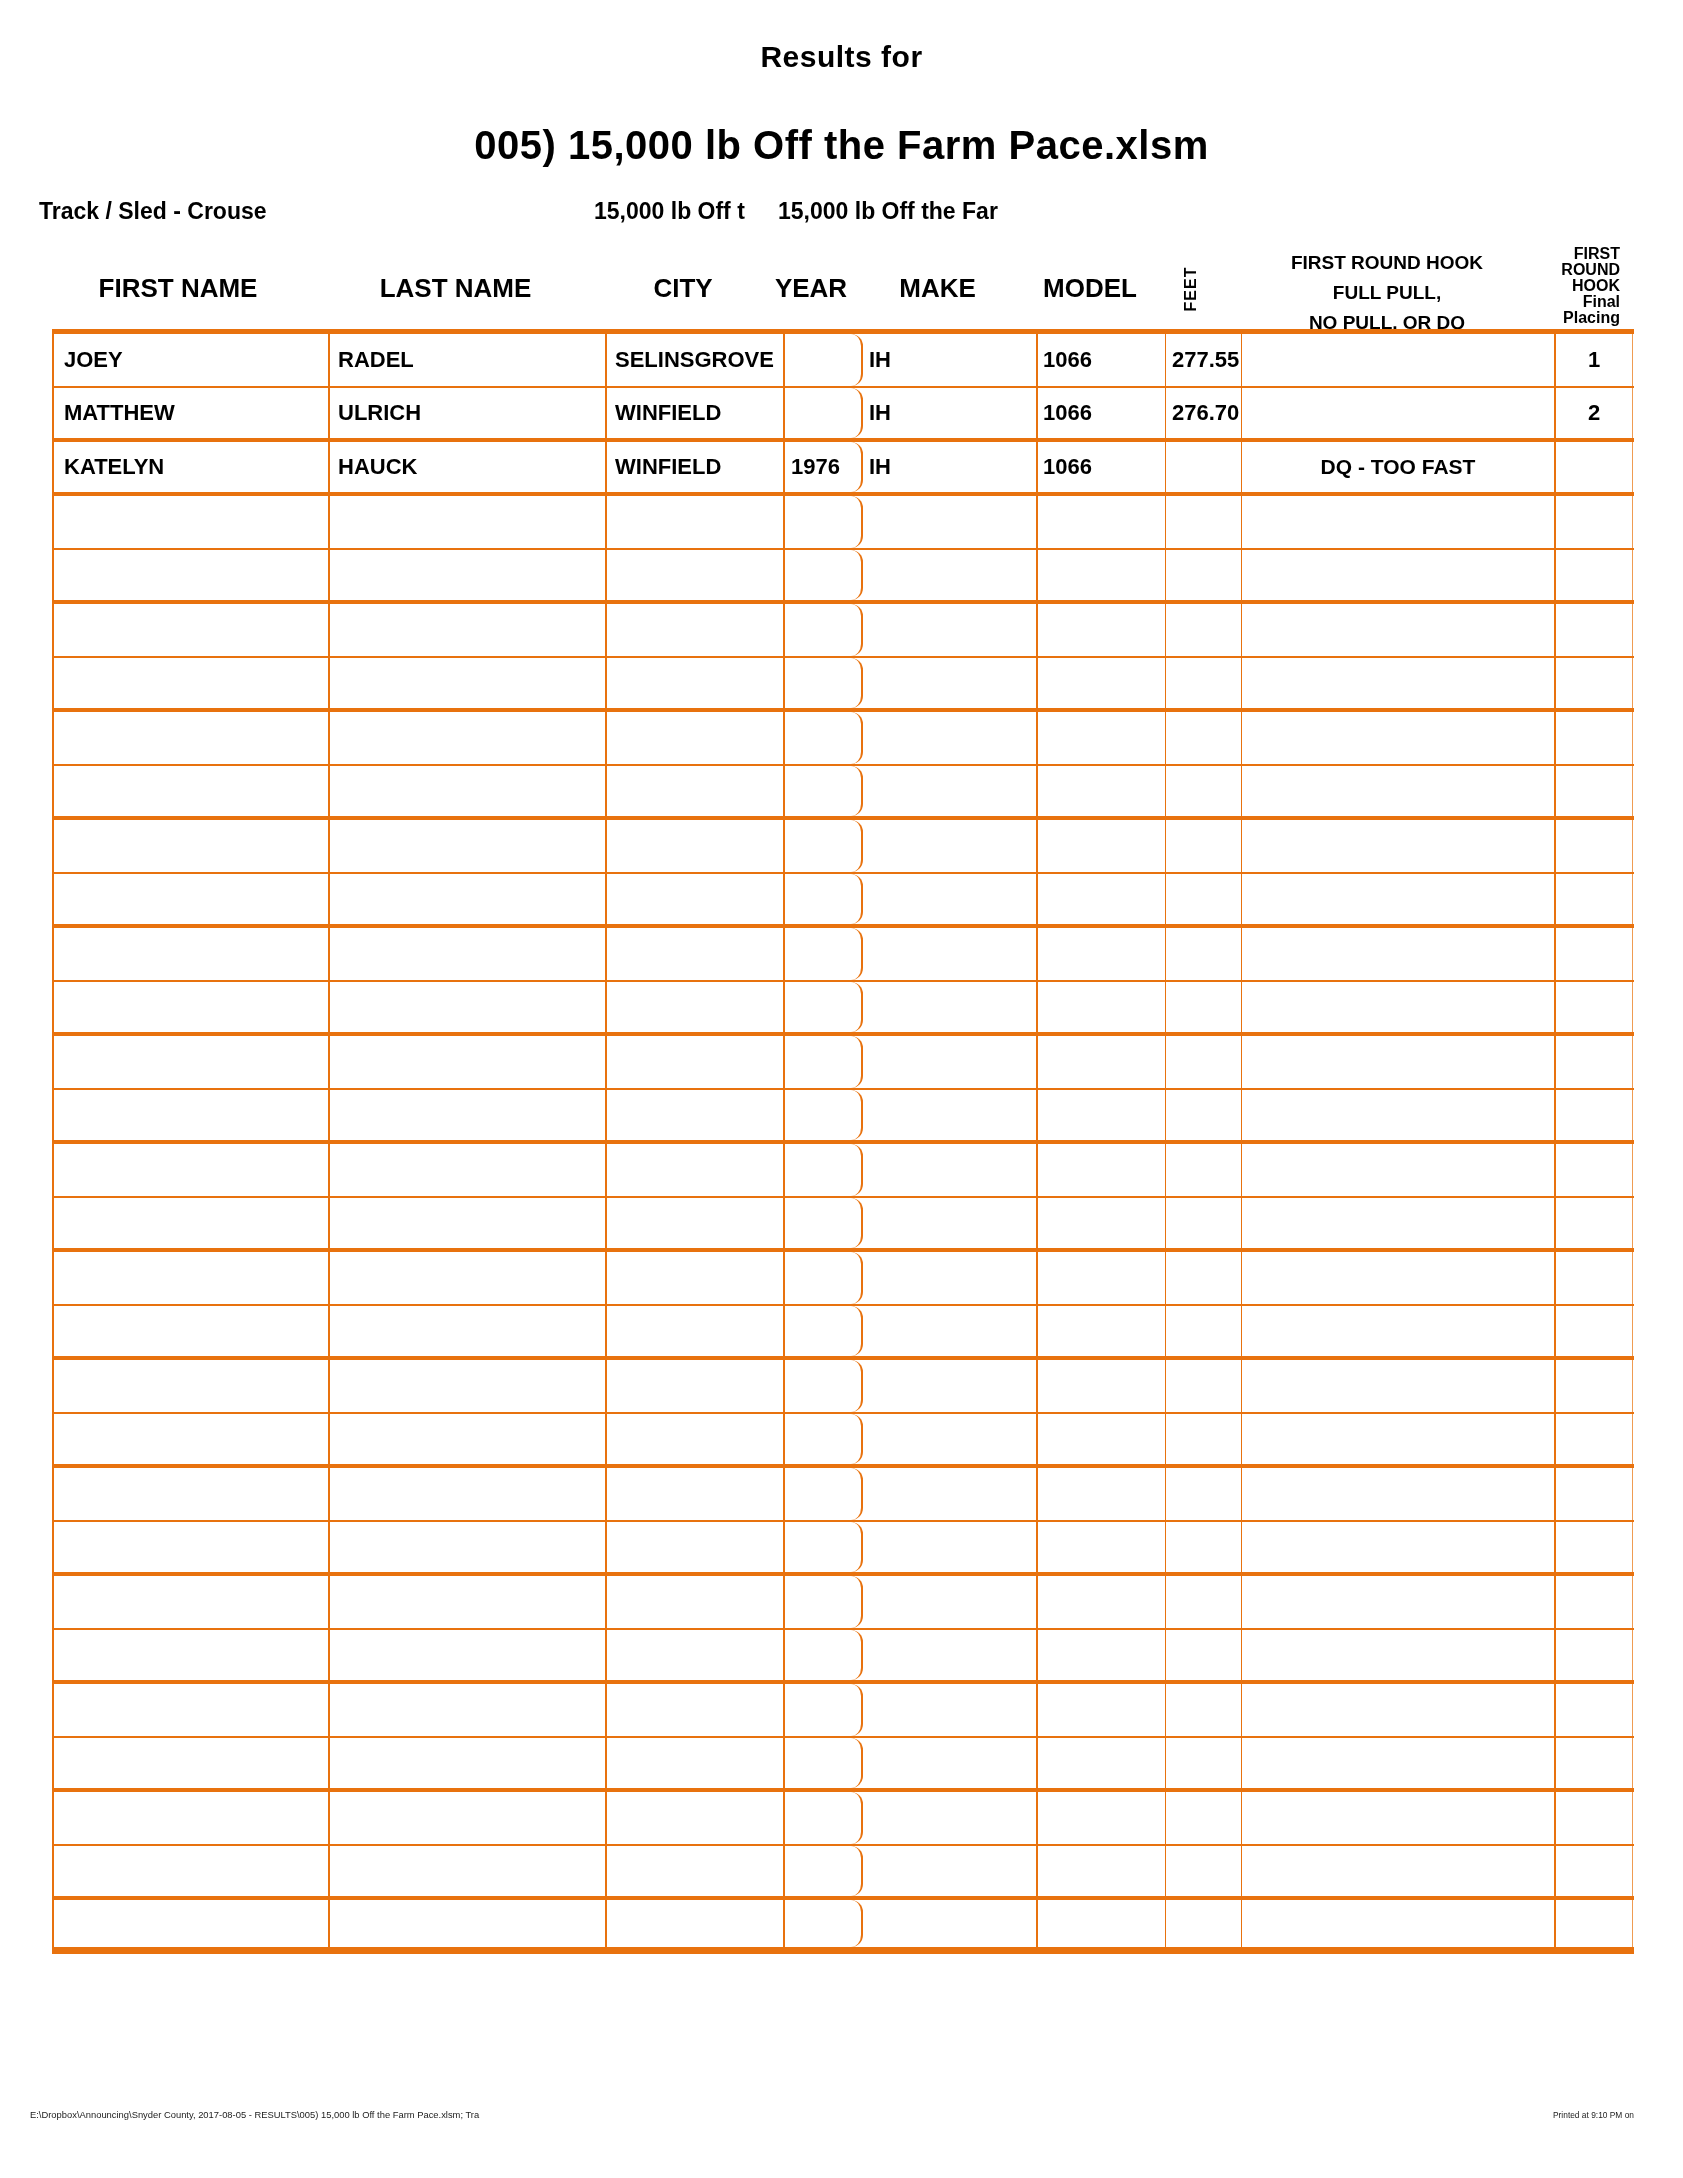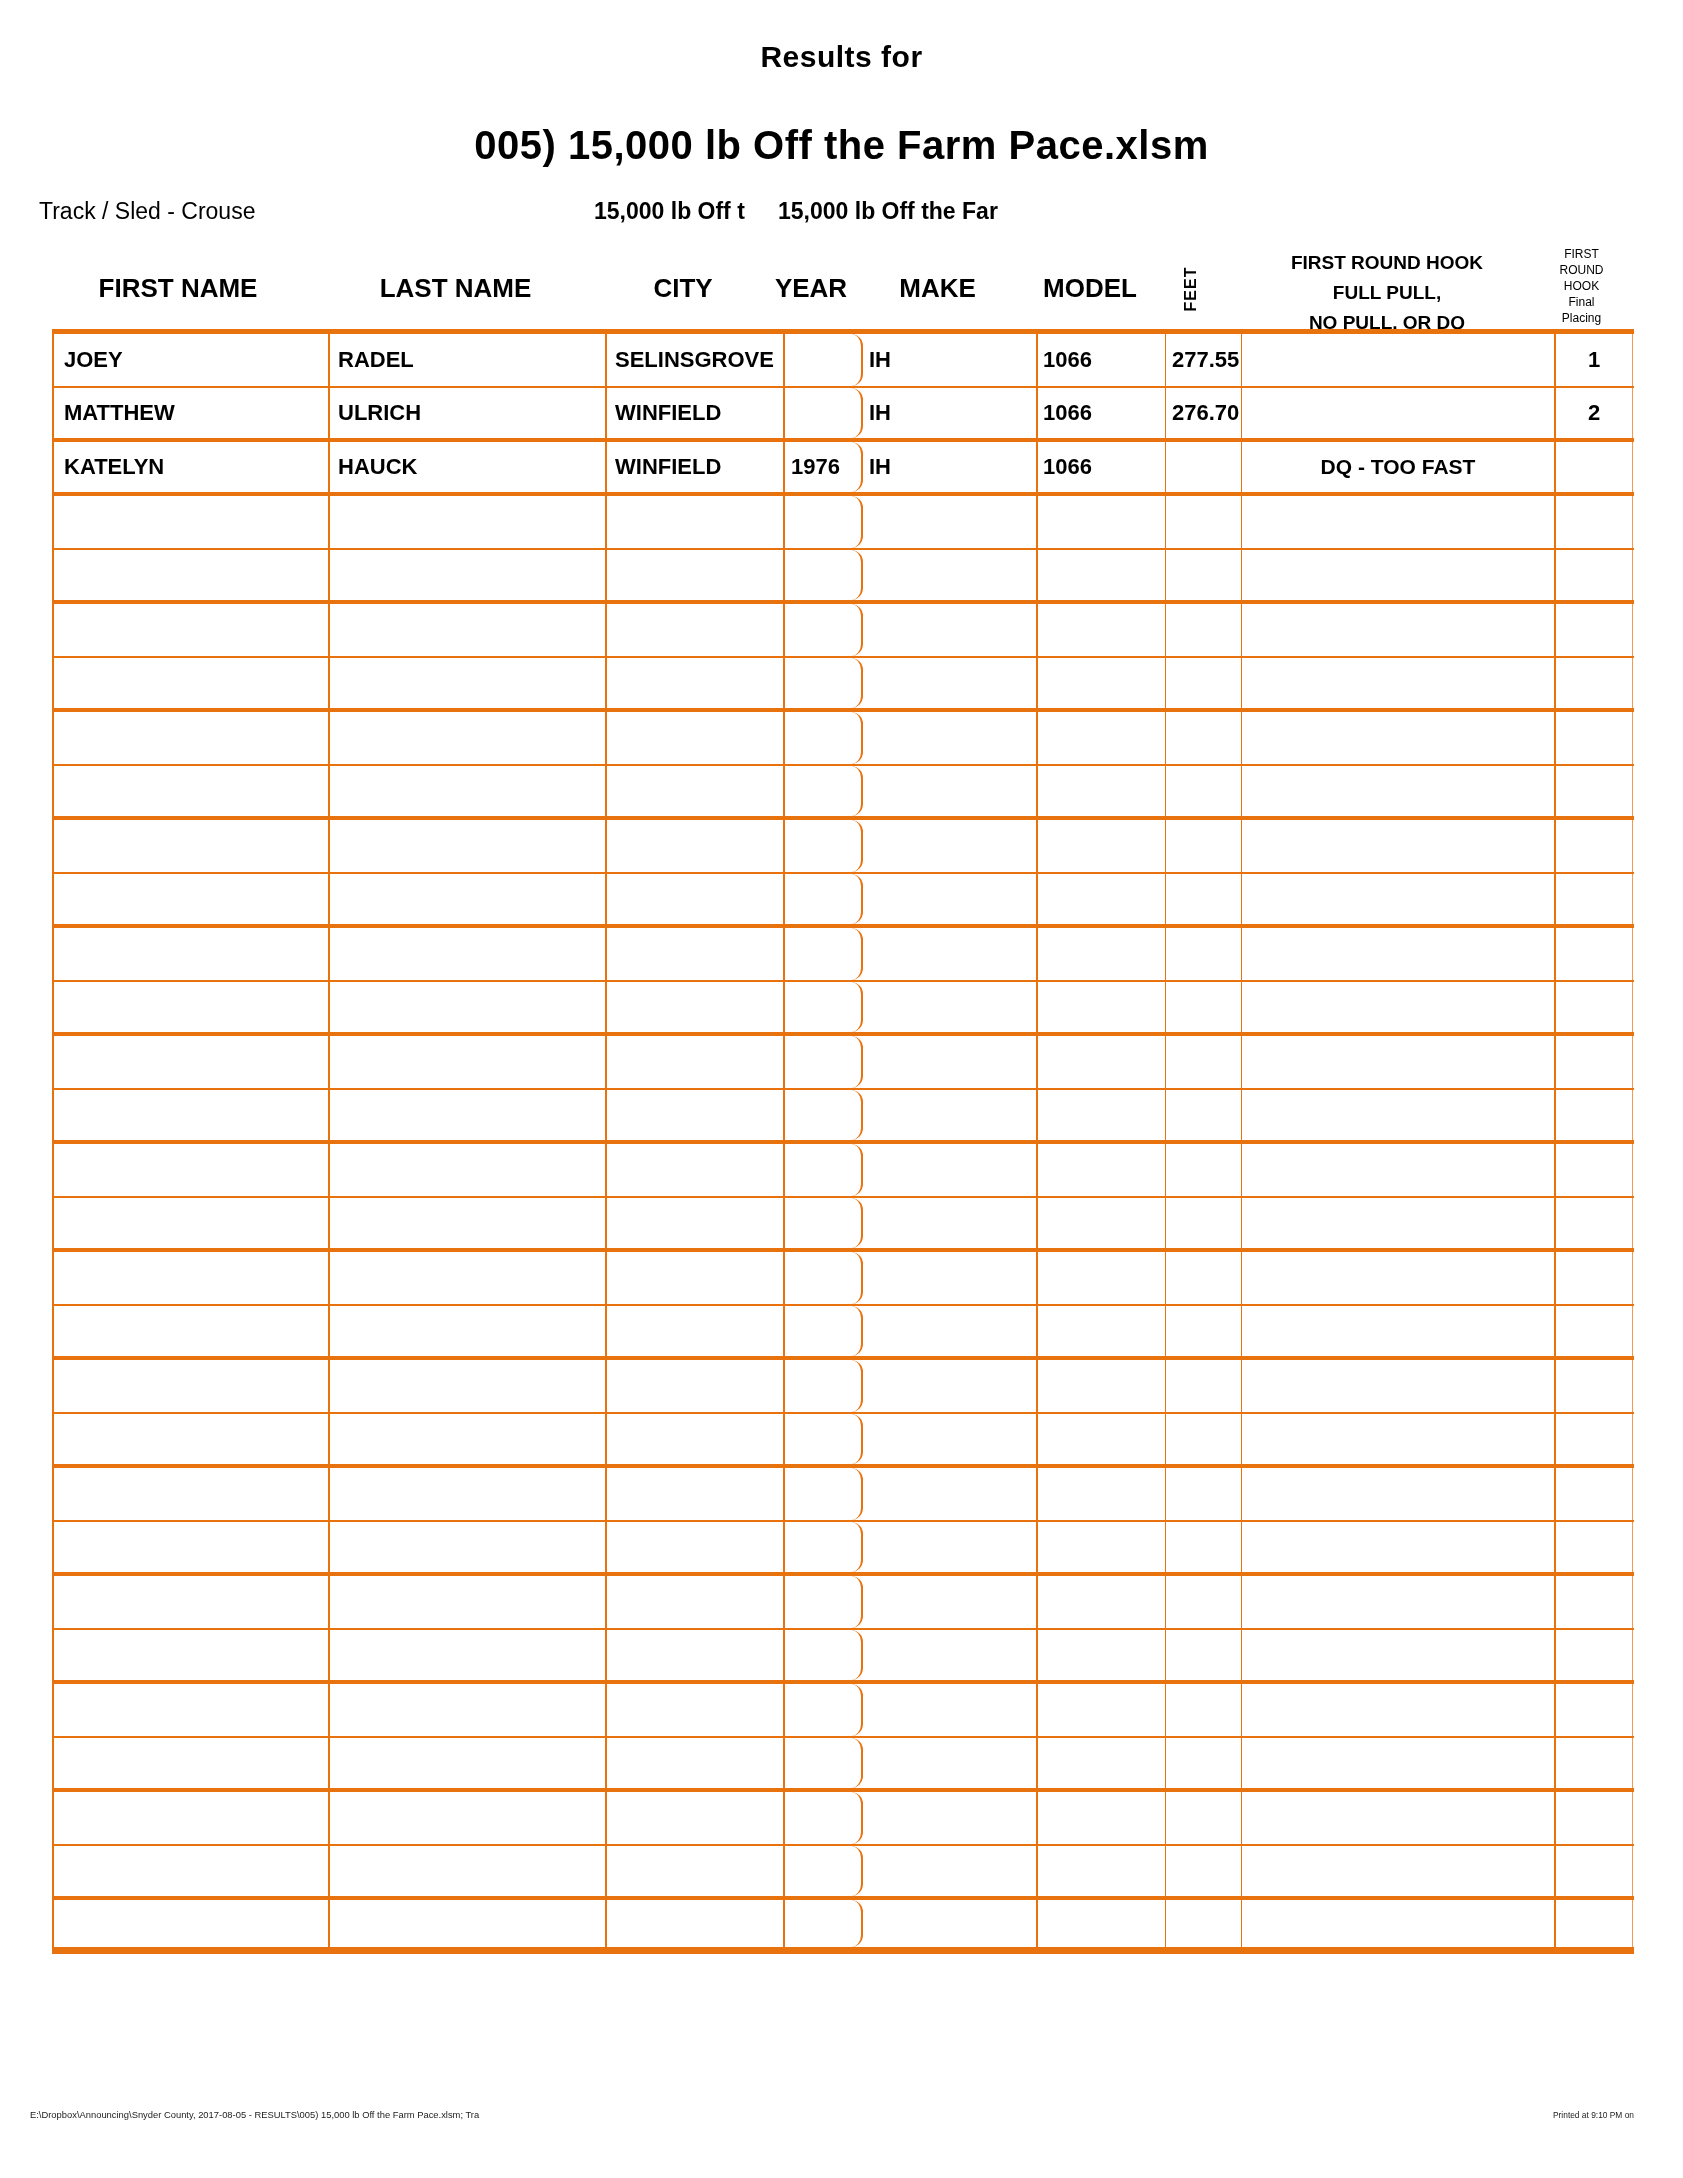--- a/index.html
+++ b/index.html
@@ -5,28 +5,28 @@
   html,body{margin:0;padding:0;}
   body{
     width:1683px;height:2178px;position:relative;background:#ffffff;
     font-family:"Liberation Sans",sans-serif;color:#000;overflow:hidden;
   }
   .abs{position:absolute;}
   
   .title1{top:40px;left:0;width:1683px;text-align:center;font-size:30px;font-weight:bold;letter-spacing:0.5px;}
   .title2{top:123px;left:0;width:1683px;text-align:center;font-size:40px;font-weight:bold;letter-spacing:0.5px;}
   
-  .track{top:198px;left:39px;font-size:23px;font-weight:normal;white-space:nowrap;}
+  .track{top:198px;left:39px;font-size:23px;font-weight:bold;white-space:nowrap;}
   .classclip{top:198px;font-size:23px;font-weight:bold;white-space:nowrap;overflow:hidden;height:30px;}
   .clip1{left:594px;width:180px;}
   .clip2{left:778px;width:248px;}
   
   .colhead{top:273px;font-size:26px;font-weight:bold;text-align:center;white-space:nowrap;}
   .hookhead{top:248px;left:1230px;width:314px;text-align:center;font-size:19px;font-weight:bold;line-height:30px;}
-  .placehead{top:246px;left:1543px;width:77px;text-align:center;font-size:12px;font-weight:normal;line-height:16px;}
+  .placehead{top:246px;left:1543px;width:77px;text-align:right;font-size:16px;font-weight:bold;line-height:16px;}
   .feet{top:262px;left:1166px;width:50px;height:54px;line-height:54px;text-align:center;
         font-size:16px;font-weight:bold;letter-spacing:1px;transform:rotate(-90deg);}
   
   .grid{left:39px;top:329px;width:1582px;border-top:5px solid var(--oc);margin-left:13px;}
   .row{display:flex;height:54px;box-sizing:border-box;border-bottom:2px solid var(--oc);}
   .row.thick{border-bottom-width:4px;}
   .row.last{border-bottom-width:7px;}
   .cell{box-sizing:border-box;border-right:2px solid var(--oc);height:100%;
         display:flex;align-items:center;font-size:22px;font-weight:bold;white-space:nowrap;overflow:hidden;}
   .cell.c0{border-left:2.5px solid var(--oc);padding-left:10px;width:278px;}

